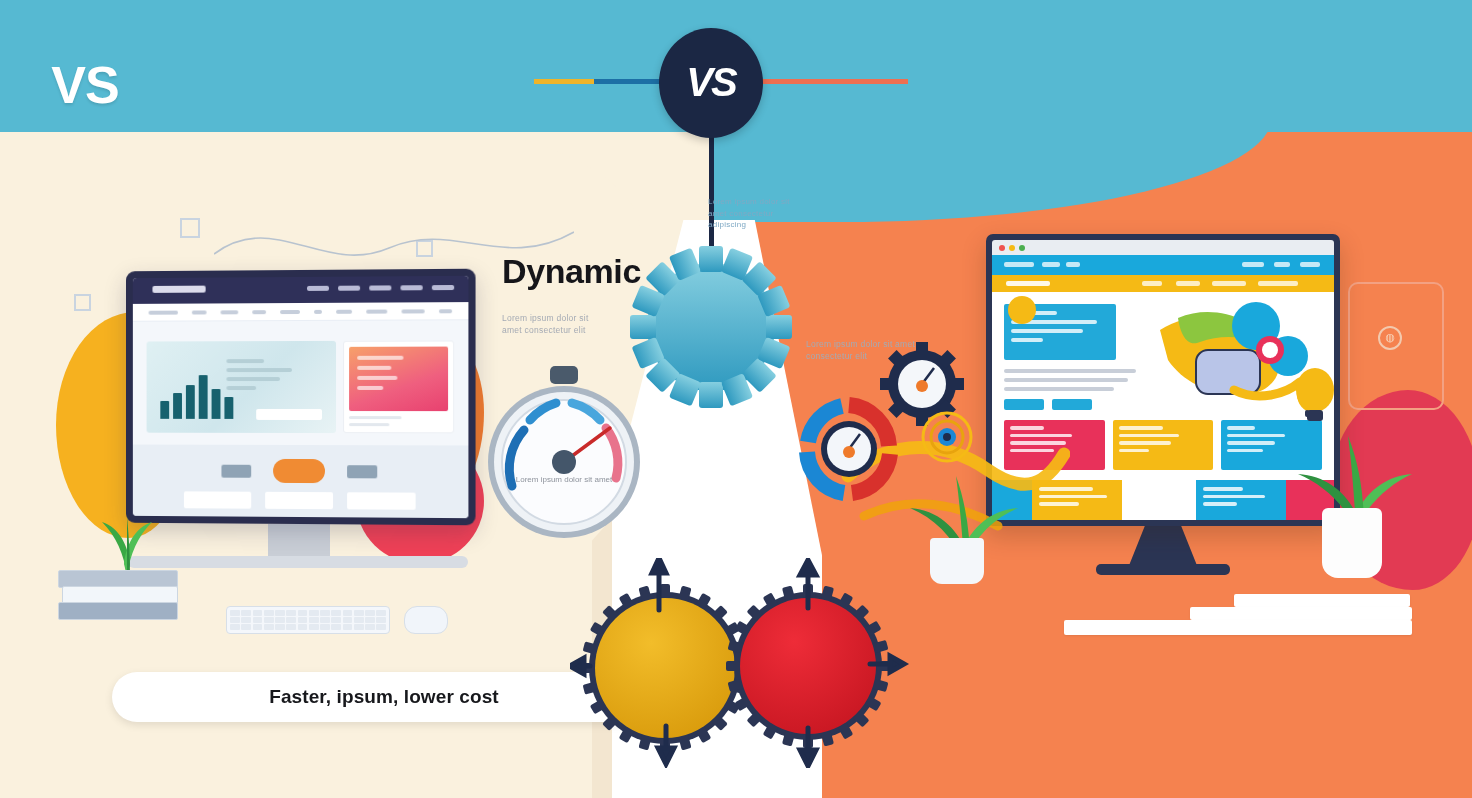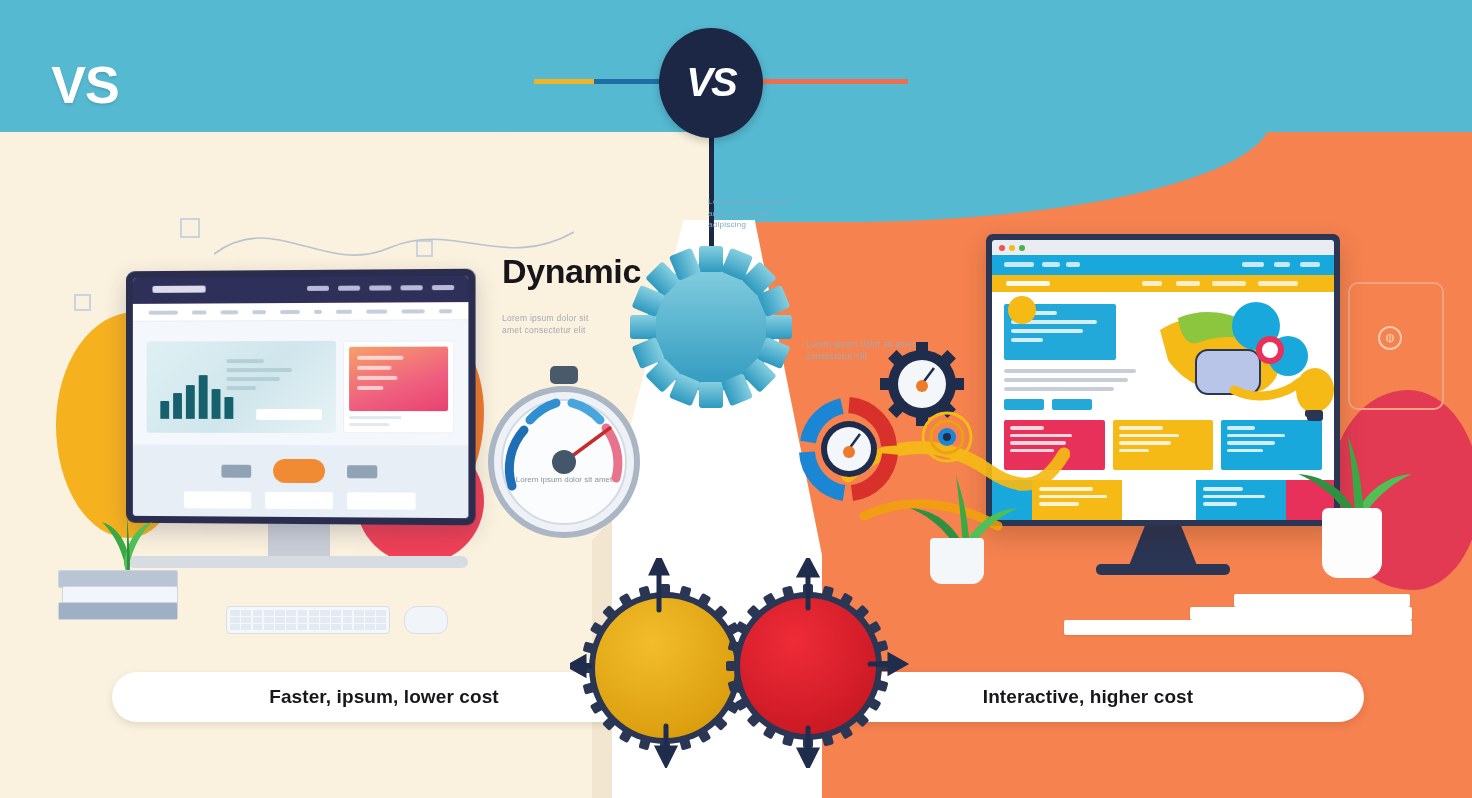--- a/index.html
+++ b/index.html
@@ -923,17 +923,14 @@
       <line x1="238" y1="170" x2="238" y2="198"></line>
       <polygon points="238,208 230,192 246,192"></polygon>
       <line x1="300" y1="106" x2="326" y2="106"></line>
       <polygon points="334,106 320,98 320,114"></polygon>
     </g>
   </svg>
 
   <div class="banner banner-left">
     <span class="banner-text">Faster, ipsum, lower cost</span>
   </div>
-  <div class="banner banner-right">
-    <span class="banner-text">Interactive, higher cost</span>
-  </div>
 
 </div>
 
 </body></html>

